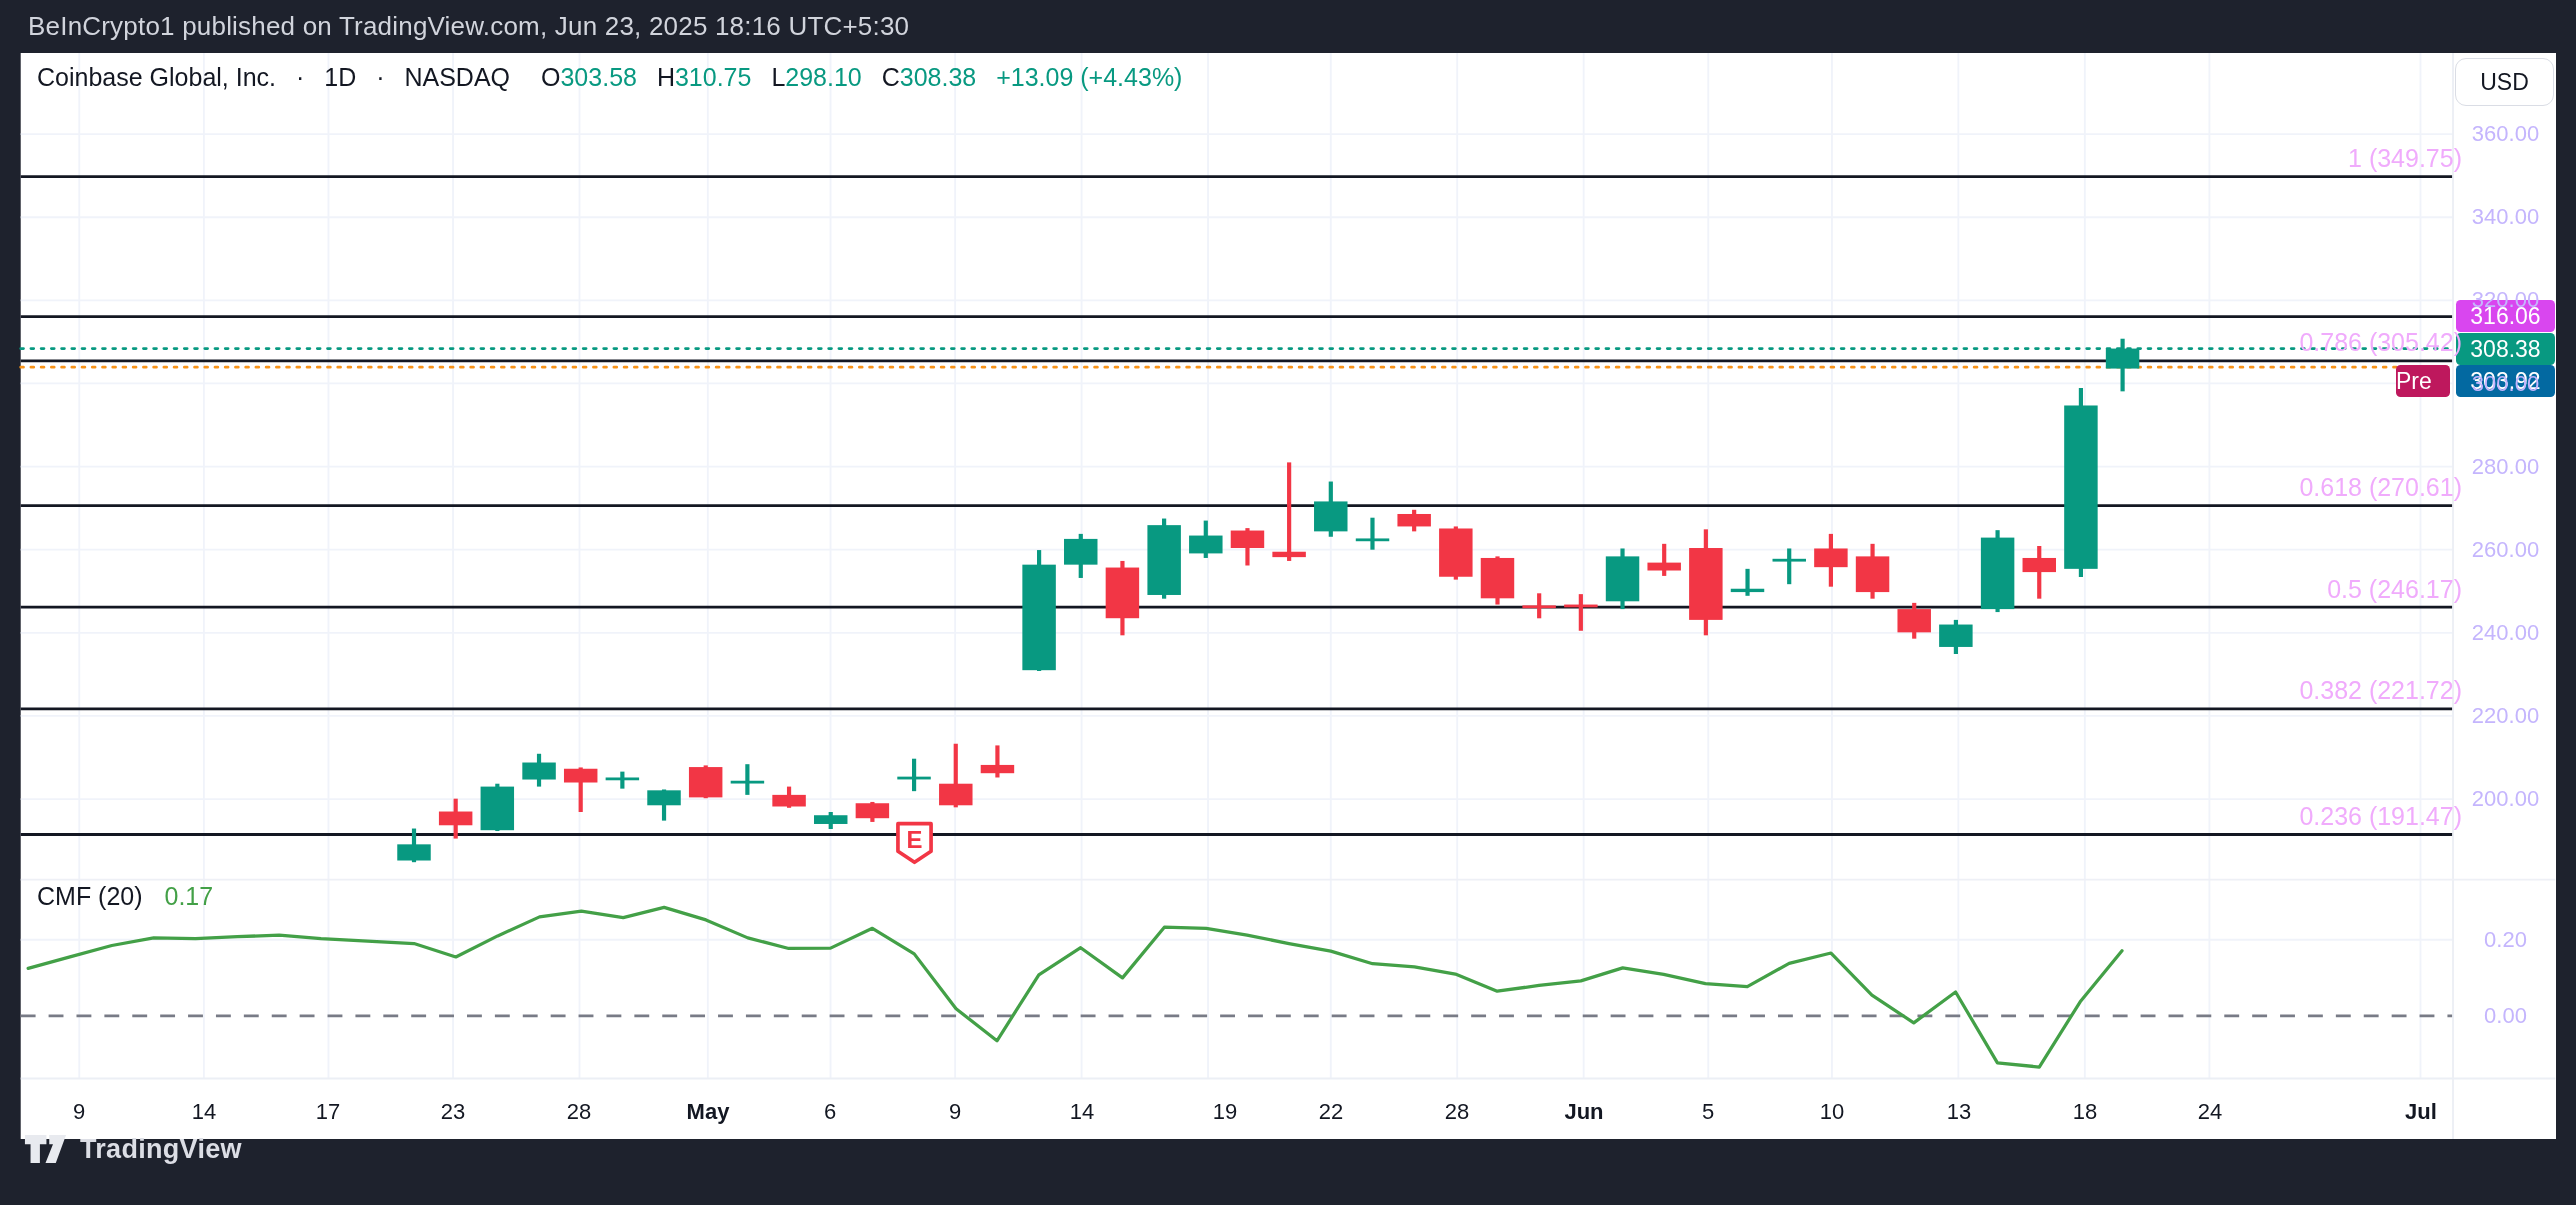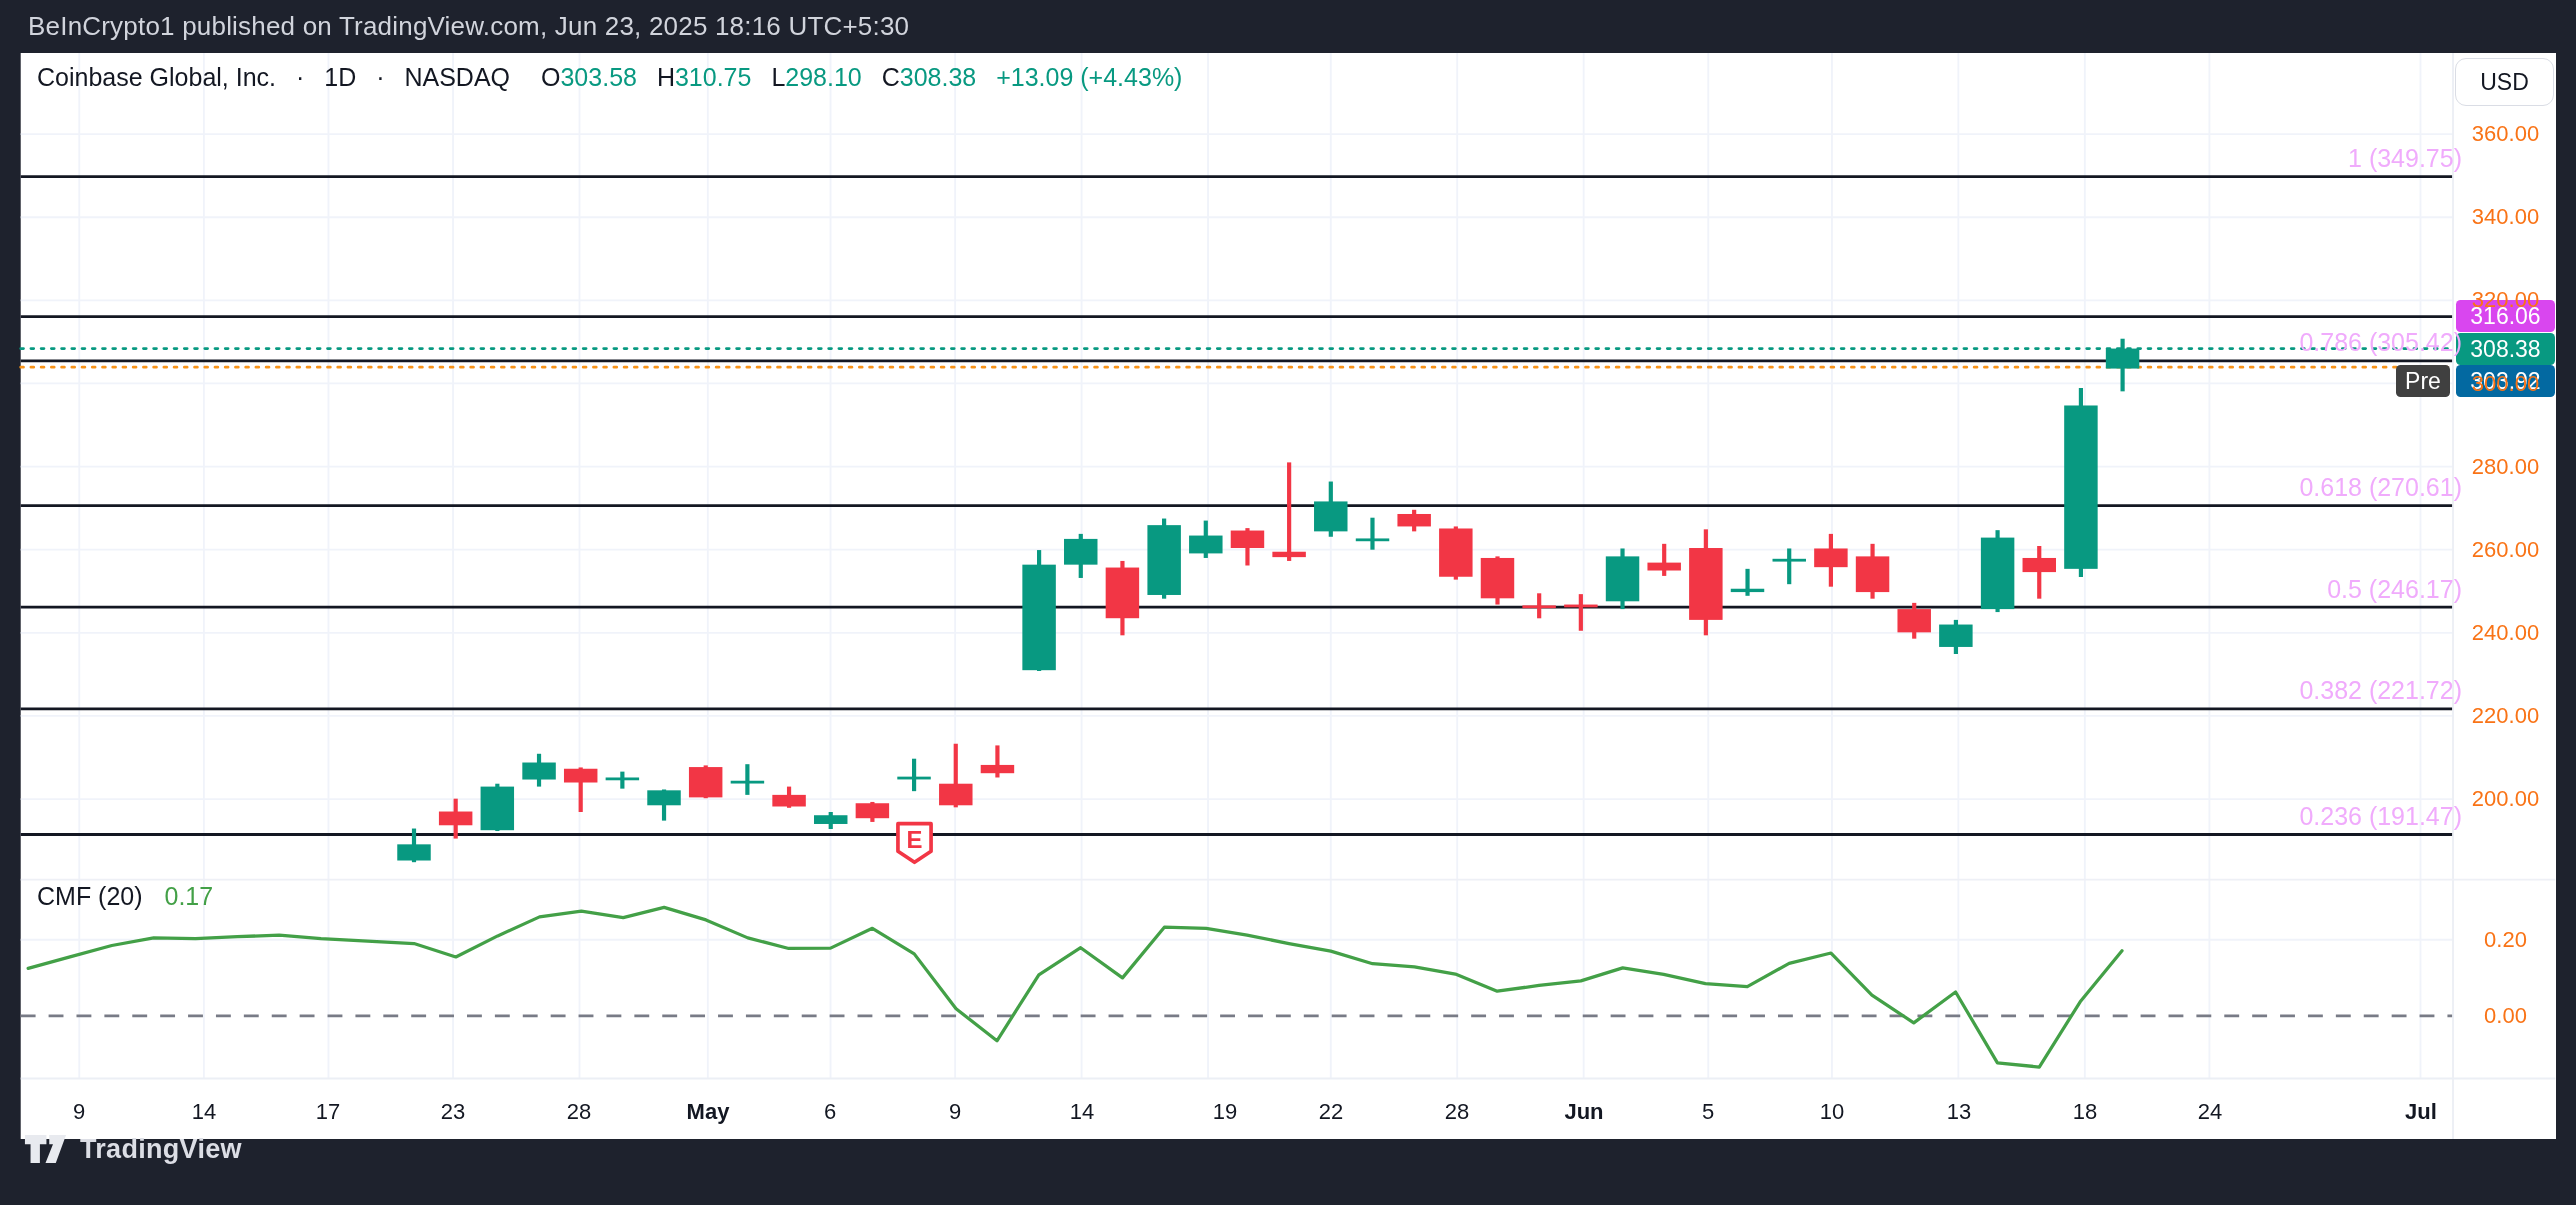--- a/index.html
+++ b/index.html
@@ -7,30 +7,30 @@
   #frame{position:absolute;inset:0;background:#1e222d;}
   #titlebar{position:absolute;left:0;top:0;width:2576px;height:53px;display:flex;align-items:center;}
   #titlebar .t{margin-left:28px;color:#d1d4dc;font-size:26px;letter-spacing:0.2px;}
   #chart{position:absolute;left:20.5px;top:53px;width:2535px;height:1086px;background:#ffffff;}
   #plot{position:absolute;left:0;top:0;width:2576px;height:1205px;pointer-events:none;}
   #legend{position:absolute;left:37px;top:63px;height:32px;font-size:25px;color:#131722;white-space:nowrap;}
   #legend .v{color:#089981;}
   #legend .sp{display:inline-block;width:13px;}
   #legend .gap{display:inline-block;width:24px;}
   .fiblabel{position:absolute;font-size:25px;color:#f0abfc;white-space:nowrap;transform:translateY(-50%);padding-left:32px;}
-  .ptick{position:absolute;left:2457px;width:97px;text-align:center;font-size:22px;color:#f97316;transform:translateY(-50%);}
+  .ptick{position:absolute;left:2457px;width:97px;text-align:center;font-size:22px;color:#c4b5fd;transform:translateY(-50%);}
   .ttick{position:absolute;top:1099px;font-size:22px;color:#131722;transform:translateX(-50%);white-space:nowrap;}
   .ttick.b{font-weight:700;}
   .chip{position:absolute;left:2456px;width:99px;height:32px;border-radius:4.6px;color:#ffffff;
     font-size:23px;display:flex;align-items:center;justify-content:center;}
   .chip.black{background:#d946ef;}
   .chip.teal{background:#089981;}
   .chip.orange{background:#0369a1;}
-  #prechip{position:absolute;left:2396px;width:54px;height:32px;border-radius:4.6px;background:#404040;
-    color:#fff;font-size:23px;display:flex;align-items:center;justify-content:center;}
+  #prechip{position:absolute;left:2396px;width:54px;height:32px;border-radius:4.6px;background:#be185d;
+    color:#fff;font-size:23px;display:flex;align-items:center;justify-content:flex-start;}
   #usdbtn{position:absolute;left:2455px;top:58px;width:99px;height:48px;border:1.9px solid #dadde5;
     border-radius:11px;box-sizing:border-box;display:flex;align-items:center;justify-content:center;
     font-size:23px;color:#131722;background:#fff;}
   #cmflabel{position:absolute;left:37px;top:882px;font-size:25px;color:#131722;white-space:nowrap;}
   #cmflabel .v{color:#43a047;margin-left:15px;}
   #ebadge{position:absolute;left:893px;top:820px;width:43px;height:46px;}
   #bottombar{position:absolute;left:0;top:1116px;width:2120px;height:66px;display:flex;align-items:center;}
   #logo{display:flex;align-items:center;margin-left:24px;}
   #logo .word{color:#dcdee5;font-size:27px;font-weight:600;margin-left:13px;letter-spacing:0.3px;}
 </style>

